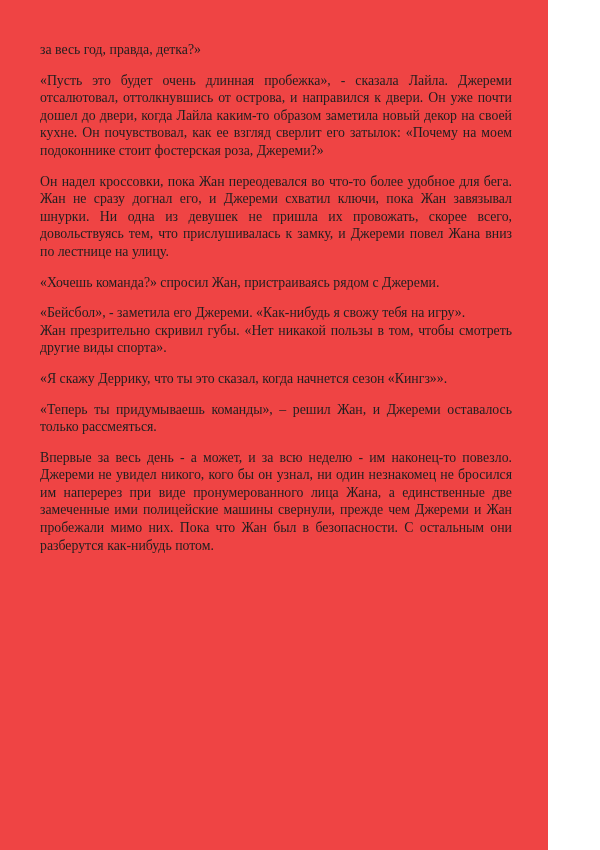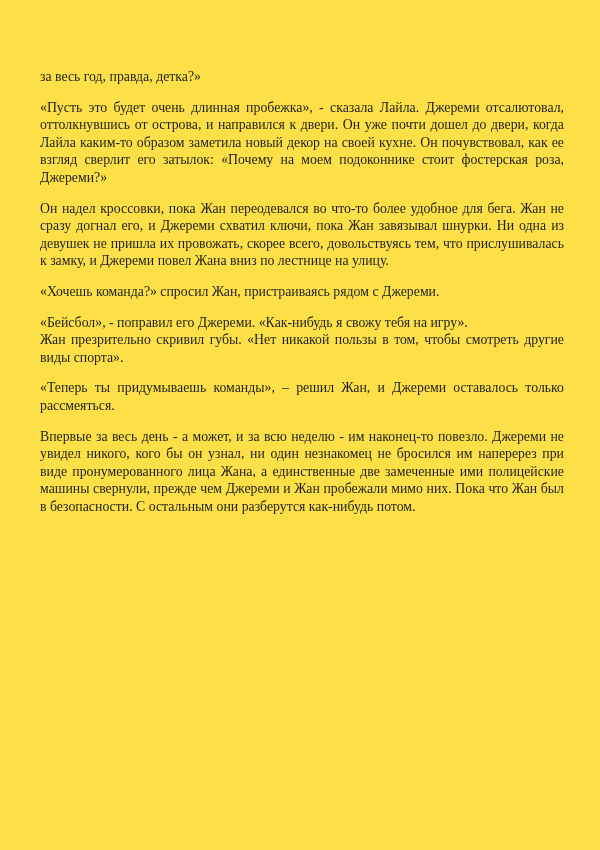--- a/index.html
+++ b/index.html
@@ -7,24 +7,24 @@
     padding: 0;
     background: #ffffff;
   }
   body {
     width: 600px;
     height: 850px;
     overflow: hidden;
   }
   .page {
     box-sizing: border-box;
-    width: 600px;
+    width: 548px;
     height: 850px;
-    background: #fde047;
-    padding: 68px 36px 20px 40px;
+    background: #ef4444;
+    padding: 41px 36px 20px 40px;
   }
   .text-column {
     font-family: "Liberation Serif", "DejaVu Serif", serif;
     font-size: 13.8px;
     line-height: 17.6px;
     color: #1f1f1f;
     text-align: justify;
   }
   .text-column p {
     margin: 0 0 13px 0;
@@ -36,18 +36,19 @@
 </style>
 </head>
 <body>
 
 <div class="page">
   <div class="text-column">
     <p>за весь год, правда, детка?»</p>
     <p>«Пусть это будет очень длинная пробежка», - сказала Лайла. Джереми отсалютовал, оттолкнувшись от острова, и направился к двери. Он уже почти дошел до двери, когда Лайла каким-то образом заметила новый декор на своей кухне. Он почувствовал, как ее взгляд сверлит его затылок: «Почему на моем подоконнике стоит фостерская роза, Джереми?»</p>
     <p>Он надел кроссовки, пока Жан переодевался во что-то более удобное для бега. Жан не сразу догнал его, и Джереми схватил ключи, пока Жан завязывал шнурки. Ни одна из девушек не пришла их провожать, скорее всего, довольствуясь тем, что прислушивалась к замку, и Джереми повел Жана вниз по лестнице на улицу.</p>
     <p>«Хочешь команда?» спросил Жан, пристраиваясь рядом с Джереми.</p>
-    <p class="tight">«Бейсбол», - поправил его Джереми. «Как-нибудь я свожу тебя на игру».</p>
+    <p class="tight">«Бейсбол», - заметила его Джереми. «Как-нибудь я свожу тебя на игру».</p>
     <p>Жан презрительно скривил губы. «Нет никакой пользы в том, чтобы смотреть другие виды спорта».</p>
+    <p>«Я скажу Деррику, что ты это сказал, когда начнется сезон «Кингз»».</p>
     <p>«Теперь ты придумываешь команды», – решил Жан, и Джереми оставалось только рассмеяться.</p>
     <p>Впервые за весь день - а может, и за всю неделю - им наконец-то повезло. Джереми не увидел никого, кого бы он узнал, ни один незнакомец не бросился им наперерез при виде пронумерованного лица Жана, а единственные две замеченные ими полицейские машины свернули, прежде чем Джереми и Жан пробежали мимо них. Пока что Жан был в безопасности. С остальным они разберутся как-нибудь потом.</p>
   </div>
 </div>
 
 </body></html>

